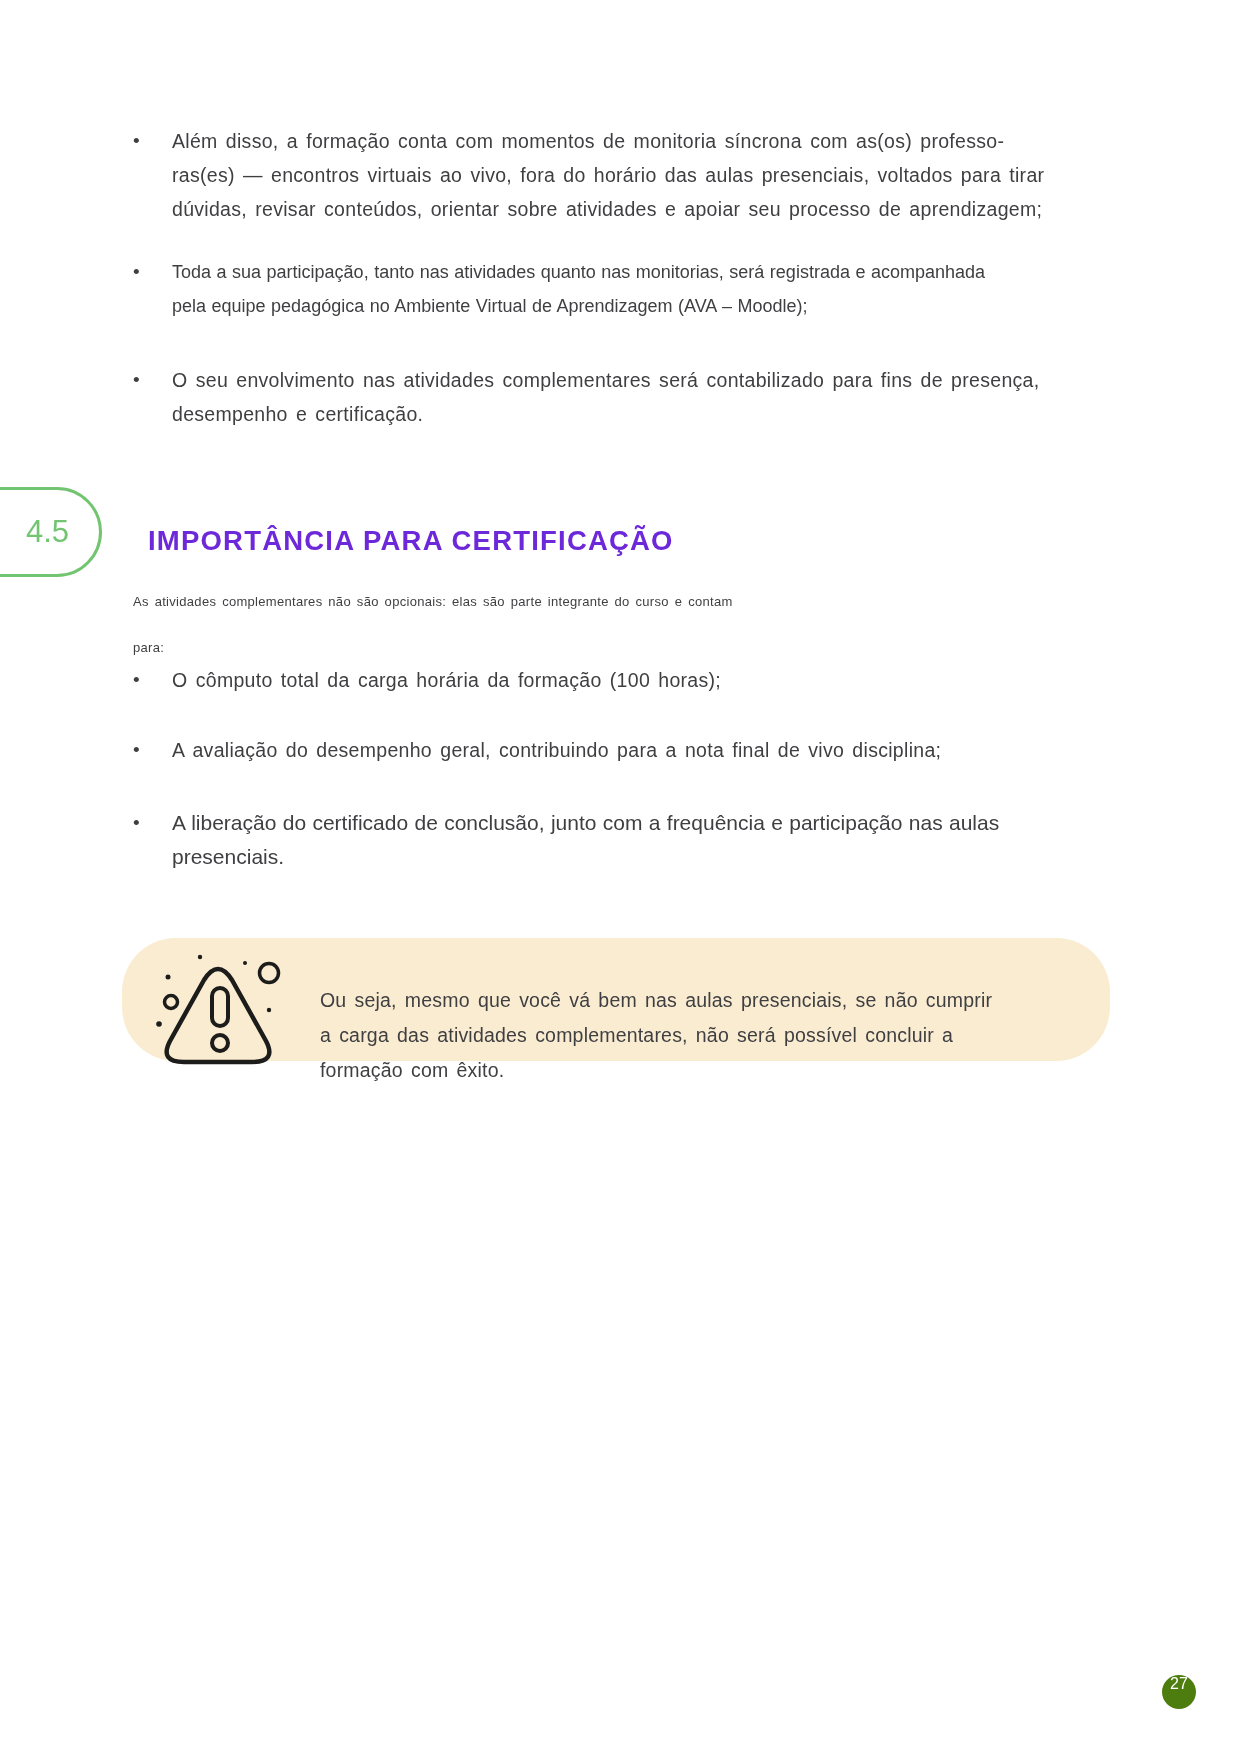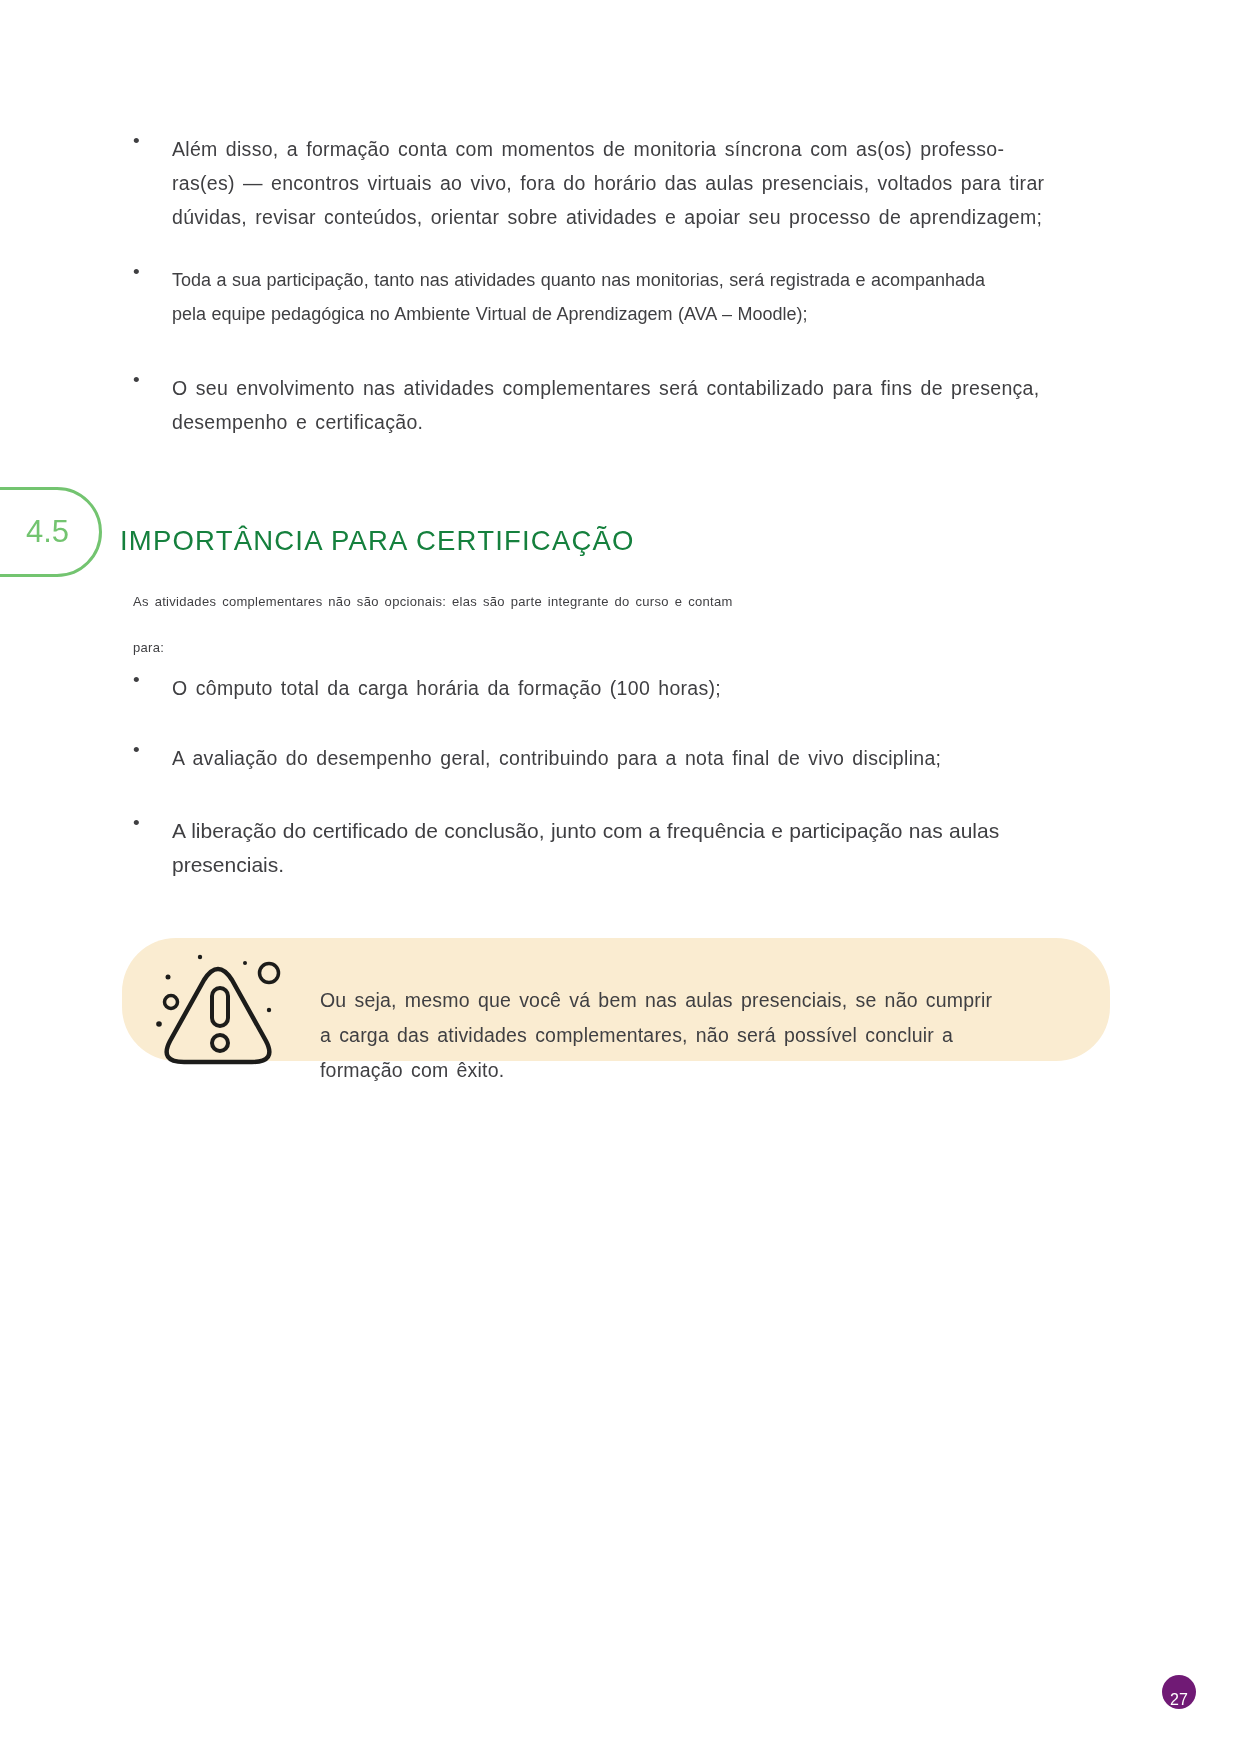--- a/index.html
+++ b/index.html
@@ -26,21 +26,20 @@
     line-height:34px;
     color:#3f3f42;
   }
   .bullet-text {
     flex:1;
     font-size:19.5px;
     line-height:34px;
     letter-spacing:0.3px;
     word-spacing:2.5px;
     white-space:pre-line;
-    margin-top:8px;
   }
   .bullet-text.tight {
     font-size:18px;
     letter-spacing:0px;
     word-spacing:0.5px;
   }
   .bullet-text.smaller {
     font-size:21px;
     letter-spacing:0px;
     word-spacing:0.5px;
@@ -63,25 +62,25 @@
     display:flex;
     align-items:center;
     justify-content:flex-end;
     padding-right:30px;
     box-sizing:border-box;
     color:#73c470;
     font-size:31px;
   }
   .section-title {
     position:absolute;
-    left:120px; top:507px;
+    left:148px; top:507px;
     font-size:27.5px;
     letter-spacing:1.2px;
-    color:#15803d;
-    font-weight:400;
+    color:#6d28d9;
+    font-weight:700;
   }
 
   
   .paragraph {
     position:absolute;
     left:133px; top:566px;
     width:978px;
     font-size:13px;
     line-height:46px;
     letter-spacing:0.3px;
@@ -113,25 +112,25 @@
     white-space:pre-line;
     color:#3f3f42;
   }
 
   
   .page-number-badge {
     position:absolute;
     left:1162px; top:1675px;
     width:34px; height:34px;
     border-radius:50%;
-    background:#701a75;
+    background:#4d7c0f;
     color:#ffffff;
     font-size:16px;
     display:flex;
-    align-items:flex-end;
+    align-items:flex-start;
     justify-content:center;
   }
 </style>
 </head>
 <body>
 
 <div class="page">
 
   <div class="bullet-row" id="bullet-top-1">
     <span class="bullet-marker">•</span>

